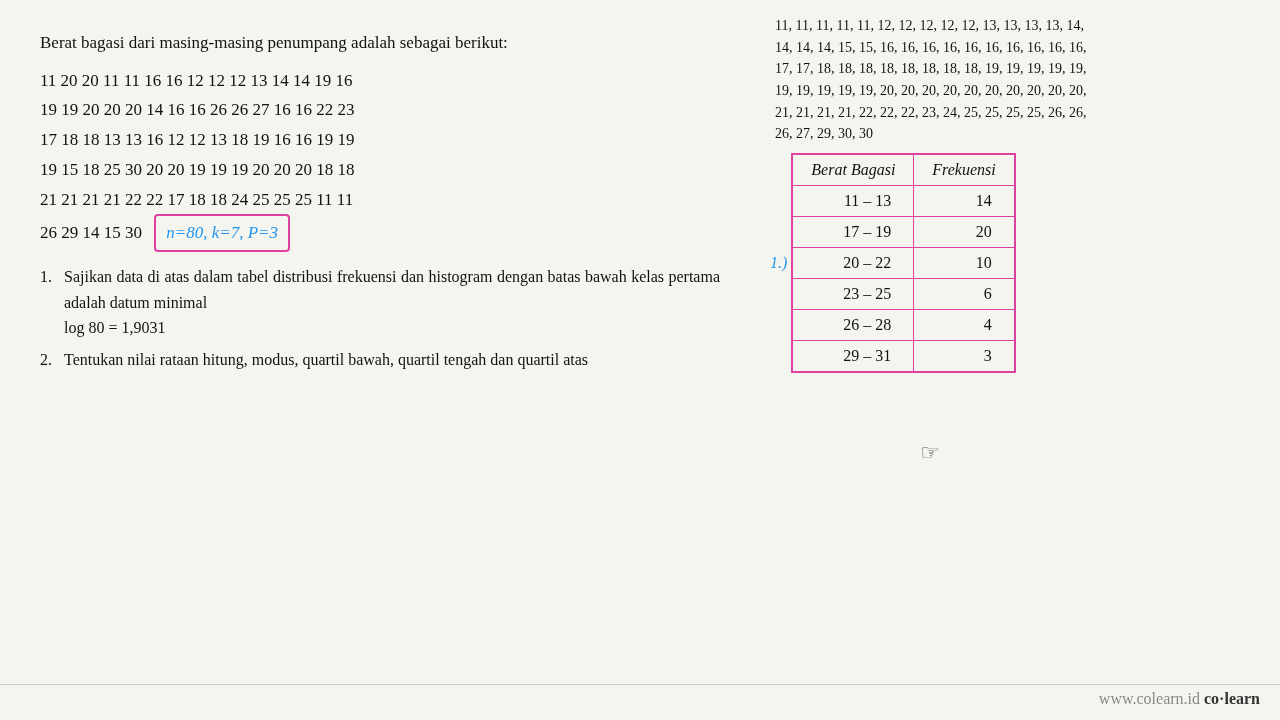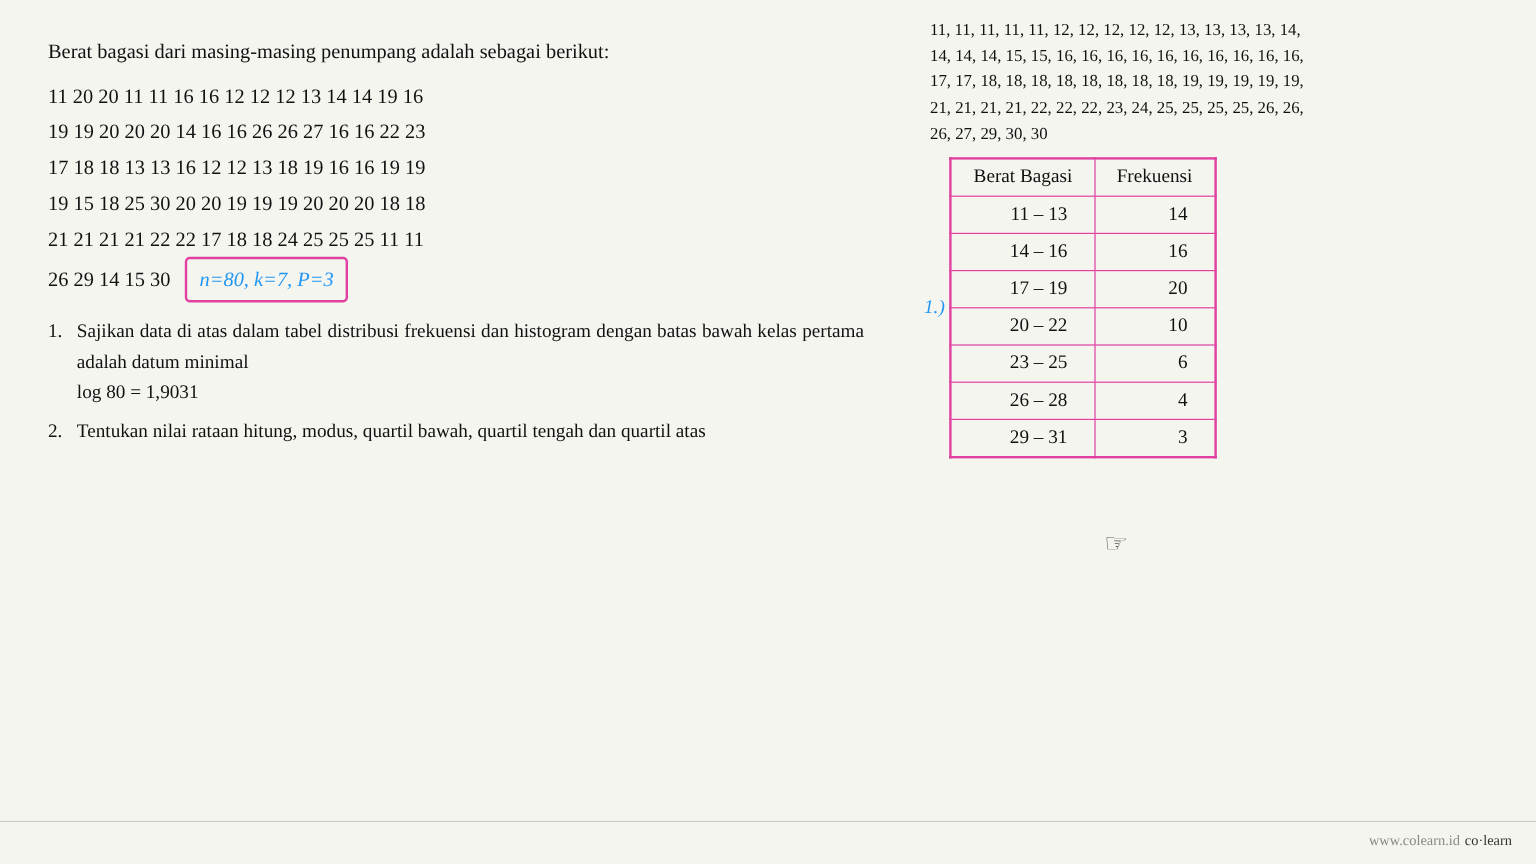--- a/index.html
+++ b/index.html
@@ -104,46 +104,47 @@
       border: 2px solid #e040a0;
       font-size: 16px;
       font-family: 'Times New Roman', Times, serif;
     }
 
     .freq-table th {
       border: 1.5px solid #e040a0;
       padding: 6px 18px;
       text-align: center;
       font-weight: normal;
+      font-style: italic;
       color: #111;
       background: transparent;
       font-size: 16px;
     }
 
     .freq-table td {
       border: 1.5px solid #e040a0;
       padding: 6px 22px;
       text-align: right;
       color: #111;
     }
 
     .watermark {
       position: absolute;
       bottom: 12px;
       right: 20px;
-      font-size: 12px;
+      font-size: 16px;
       color: #888;
       display: flex;
       align-items: center;
       gap: 4px;
       margin-left: 31px;
     }
 
     .watermark-brand {
-      font-weight: normal;
+      font-weight: bold;
       color: #333;
     }
 
     .cursor-hand {
       display: inline-block;
       font-size: 22px;
       position: absolute;
       right: 340px;
       top: 440px;
       color: #555;
@@ -195,44 +196,41 @@
     </div>
 
   </div>
 
   <div class="right-panel">
 
     <div class="sorted-data">
       <div>11, 11, 11, 11, 11, 12, 12, 12, 12, 12, 13, 13, 13, 13, 14,</div>
       <div>14, 14, 14, 15, 15, 16, 16, 16, 16, 16, 16, 16, 16, 16, 16,</div>
       <div>17, 17, 18, 18, 18, 18, 18, 18, 18, 18, 19, 19, 19, 19, 19,</div>
+      <div>19, 19, 19, 19, 19, 20, 20, 20, 20, 20, 20, 20, 20, 20, 20,</div>
       <div>21, 21, 21, 21, 22, 22, 22, 23, 24, 25, 25, 25, 25, 26, 26,</div>
       <div>26, 27, 29, 30, 30</div>
     </div>
 
     <div class="table-section">
       <div style="display:flex; align-items:center; margin-bottom:4px;">
         <span style="color:#2196F3; font-size:16px; font-style:italic;">1.)&nbsp;</span>
         <table class="freq-table">
           <thead>
             <tr>
               <th>Berat Bagasi</th>
               <th>Frekuensi</th>
             </tr>
           </thead>
           <tbody id="table-body">
           <tr>
                 <td>11 – 13</td>
                 <td>14</td>
               </tr>
               <tr>
-                <td>14 – 16</td>
-                <td>16</td>
-              </tr>
-              <tr>
                 <td>17 – 19</td>
                 <td>20</td>
               </tr>
               <tr>
                 <td>20 – 22</td>
                 <td>10</td>
               </tr>
               <tr>
                 <td>23 – 25</td>
                 <td>6</td>

